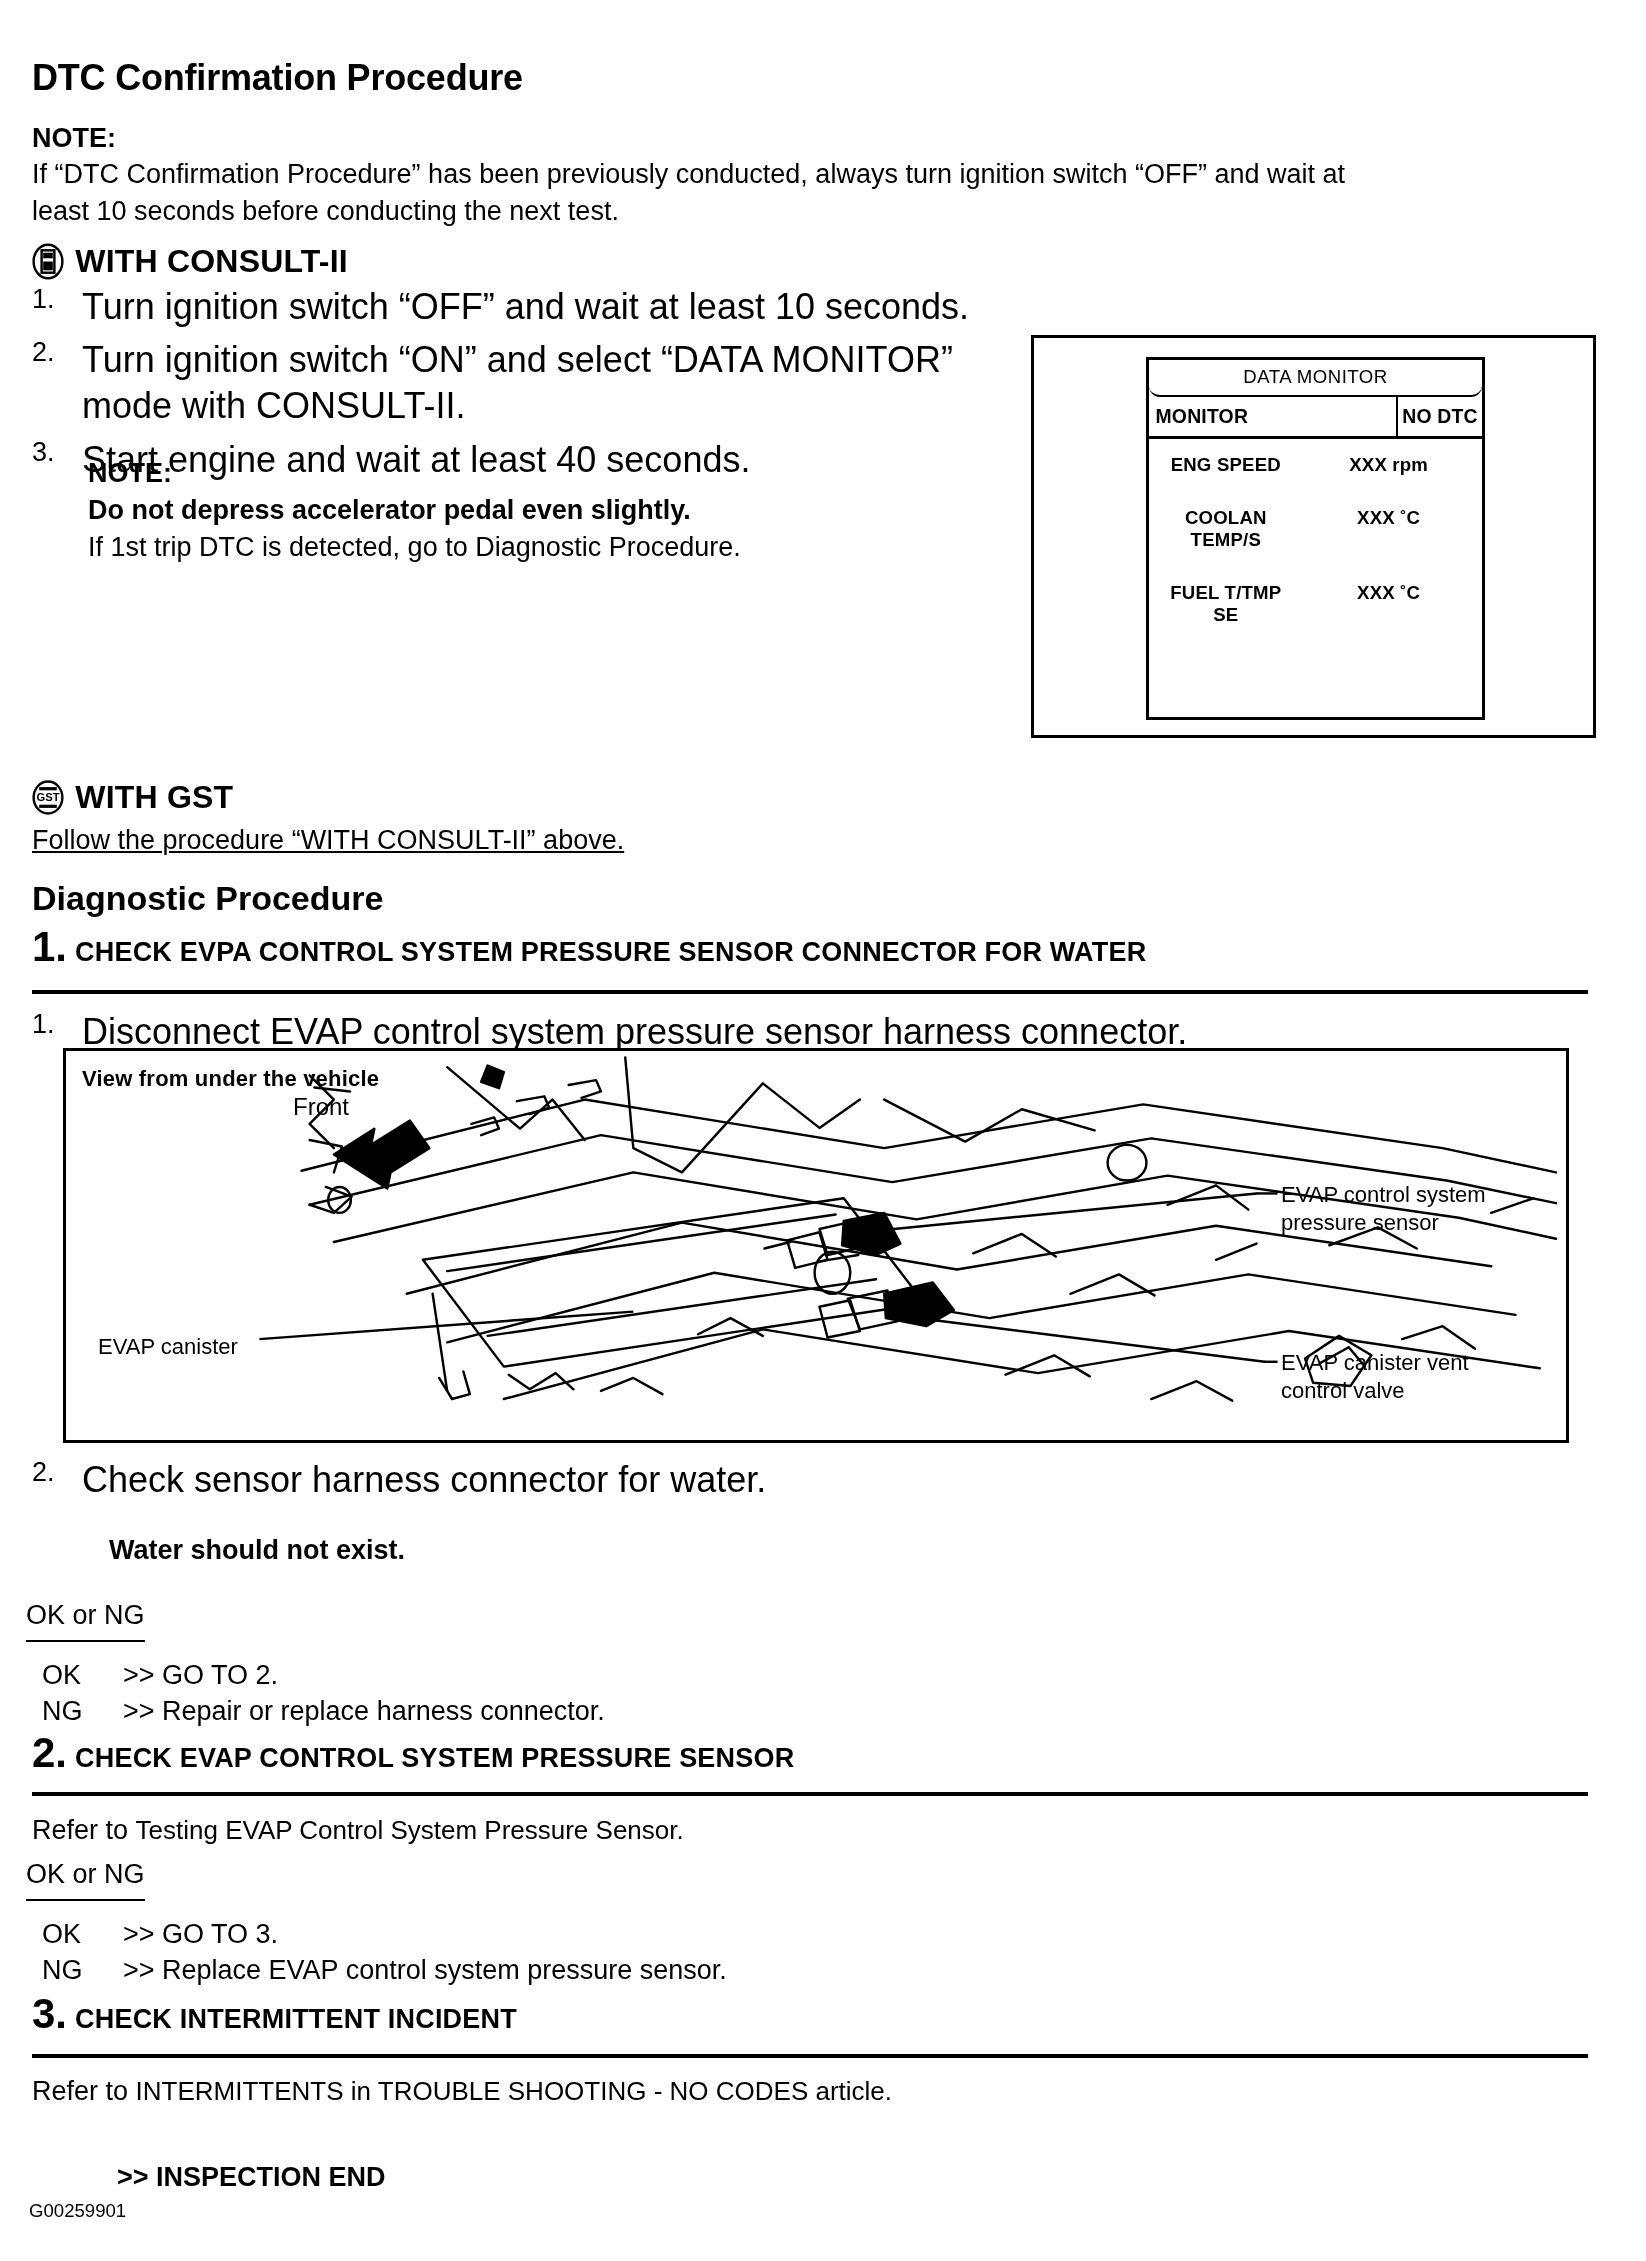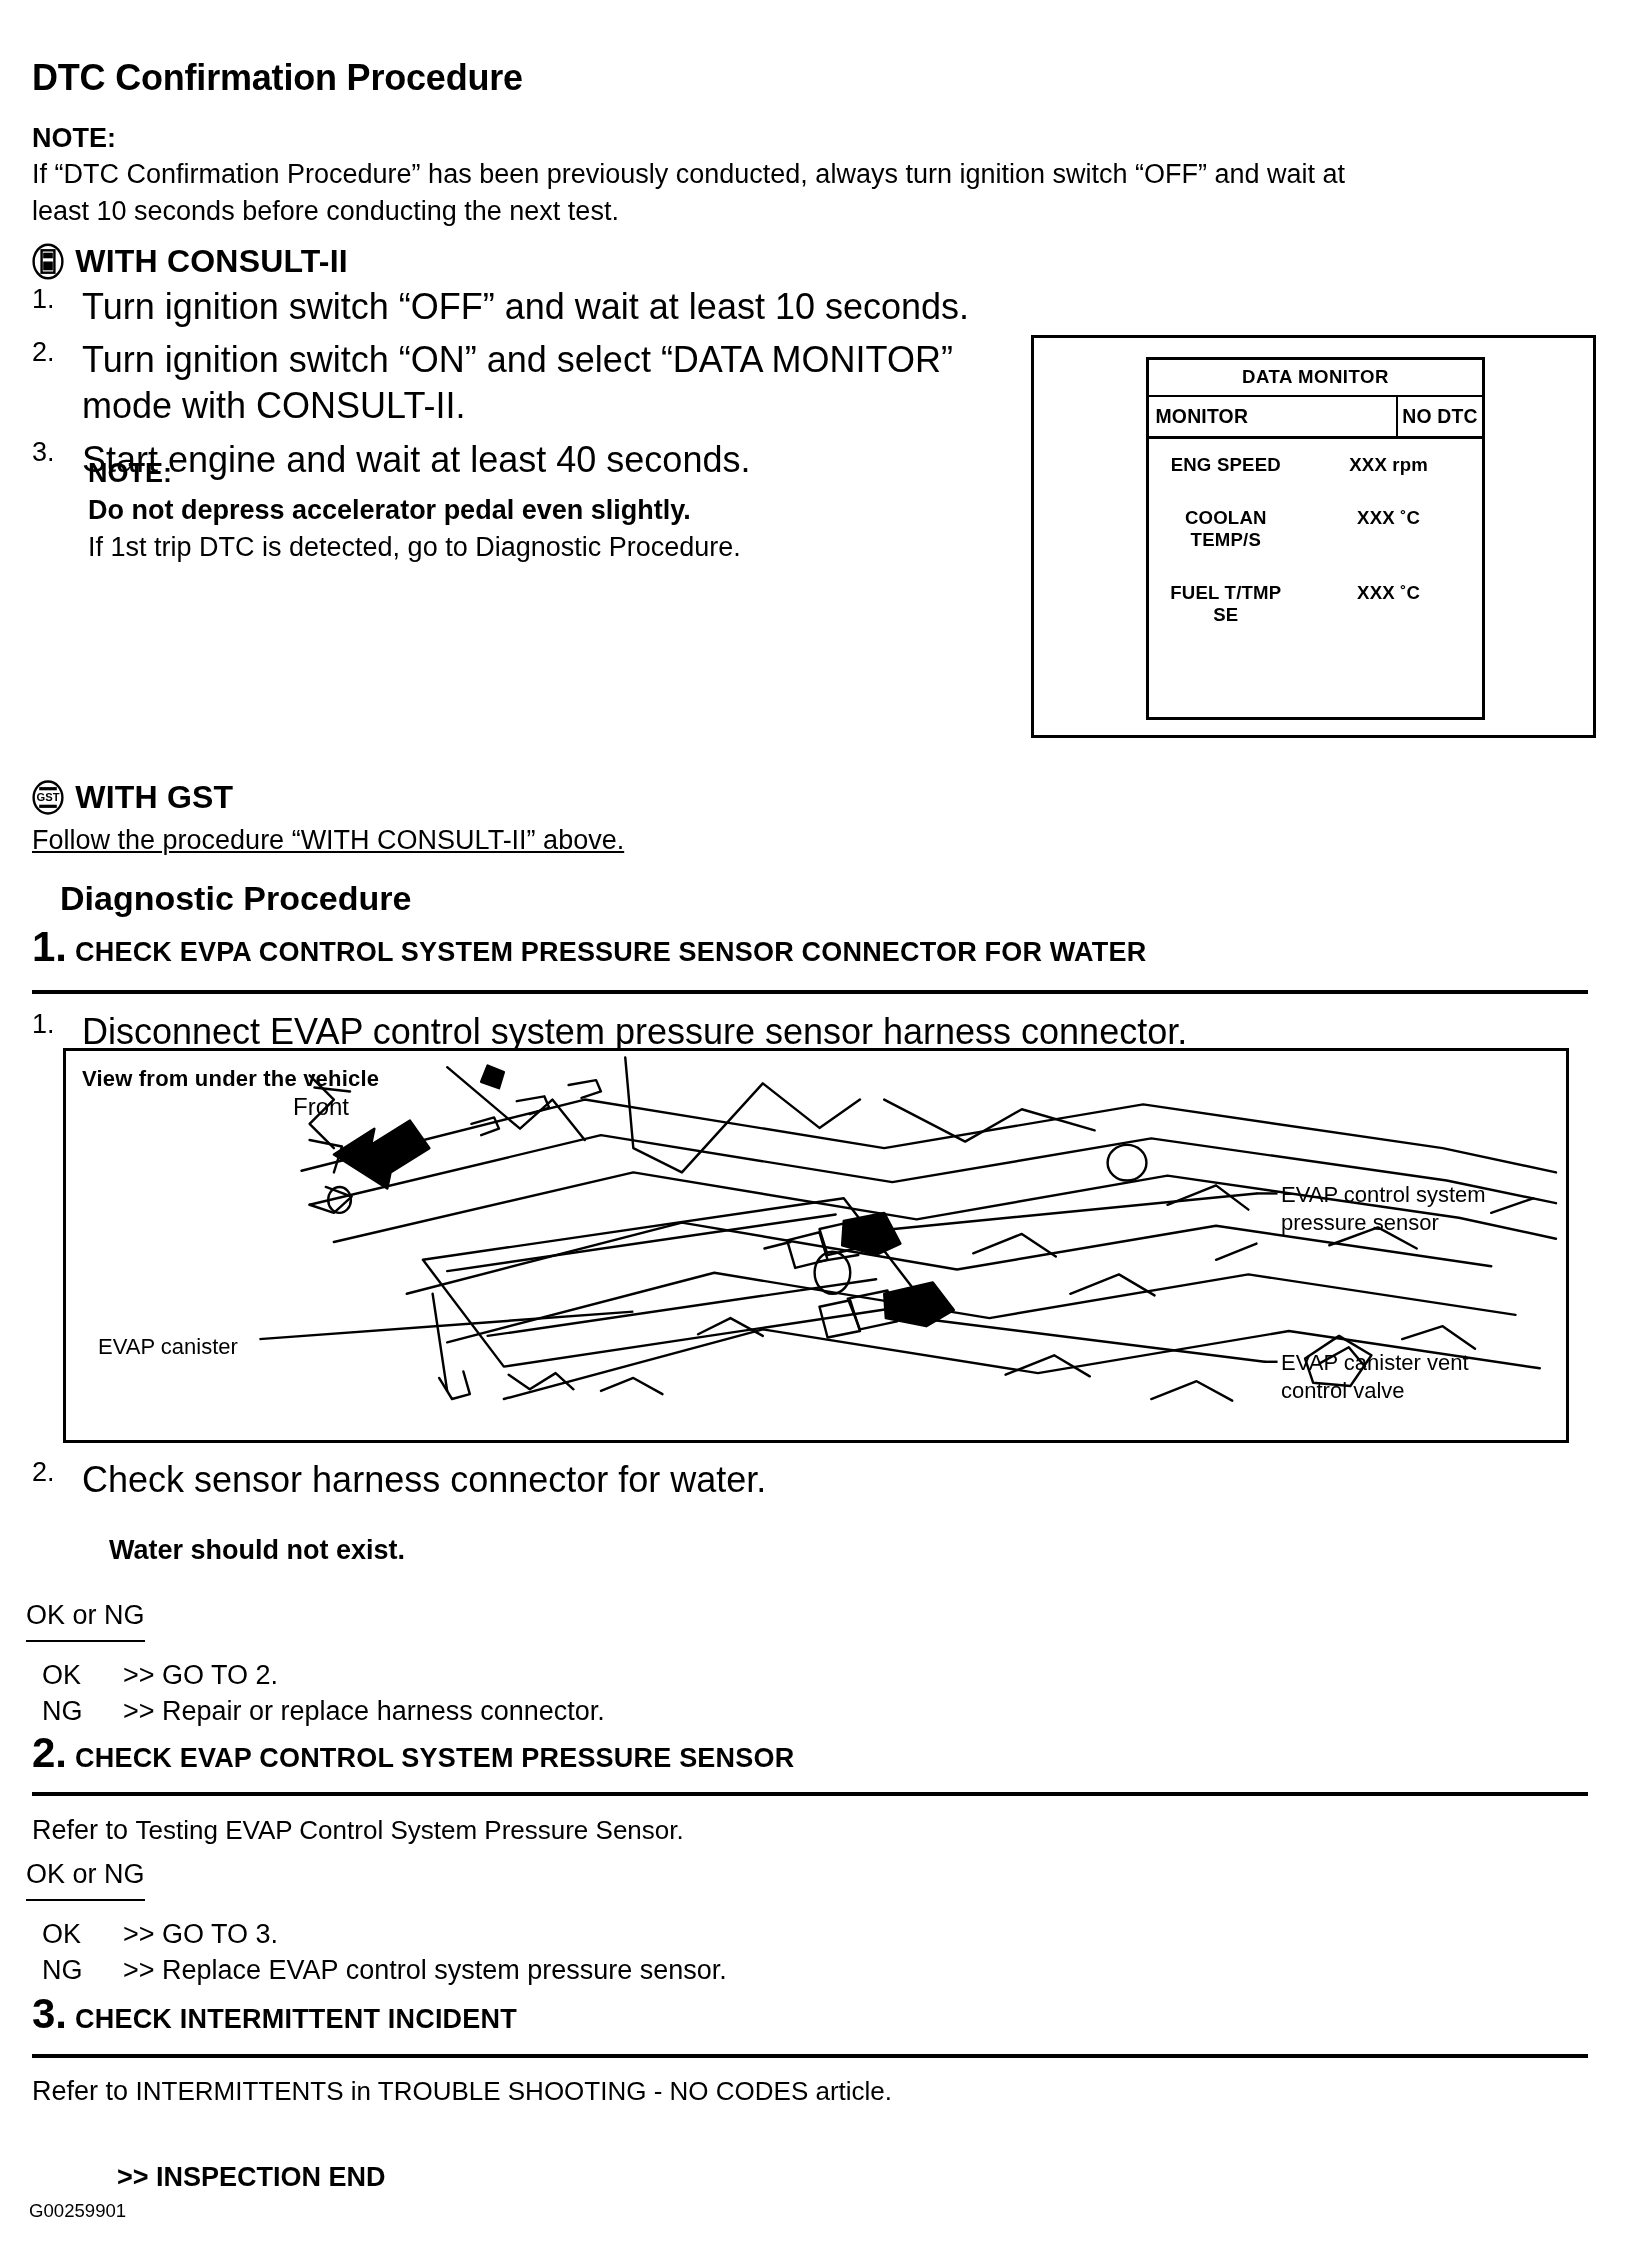--- a/index.html
+++ b/index.html
@@ -126,24 +126,25 @@
   }
   #dm-table {
     position: absolute;
     border: 3.2px solid #000;
     background: #fff;
     box-sizing: border-box;
   }
   .dm-title {
     text-align: center;
     font-size: 18.6px;
-    font-weight: bold;
+    font-weight: normal;
     letter-spacing: 0.5px;
     padding: 5.7px 0 7.3px 0;
     border-bottom: 2.4px solid #000;
+    border-radius: 11px;
   }
   .dm-headrow {
     display: flex;
     border-bottom: 3.2px solid #000;
   }
   .dm-hl {
     flex: 1 1 auto;
     font-size: 19.4px;
     font-weight: bold;
     padding: 8px 0 8px 6.5px;
@@ -279,21 +280,21 @@
         <ellipse cx="20" cy="23" rx="18" ry="20" fill="none" stroke="#000" stroke-width="3"></ellipse>
         <rect x="9" y="10" width="22" height="4" fill="#000"></rect>
         <rect x="9" y="32" width="22" height="4" fill="#000"></rect>
         <text x="20" y="28" font-family="Liberation Sans, sans-serif" font-size="14" font-weight="bold" text-anchor="middle" fill="#000">GST</text>
       </svg>
     </span>
     <span class="label">WITH GST</span>
   </div>
   <div class="abs body-txt nowrap" style="left:32px; top:825px;text-decoration:underline;">Follow the procedure “WITH CONSULT-II” above.</div>
 
-  <div class="abs h2" style="left:32px; top:879px;margin-left:28px;">Diagnostic Procedure</div>
+  <div class="abs h2" style="left:32px; top:879px;">Diagnostic Procedure</div>
 
   <div class="abs step-head" style="left:32px; top:926px;">
     <span class="step-num">1.</span>
     <span class="step-title">CHECK EVPA CONTROL SYSTEM PRESSURE SENSOR CONNECTOR FOR WATER</span>
   </div>
   <div class="rule" style="left:32px; top:990px; width:1556px;"></div>
 
   <div class="abs" style="left:32px; top:1009px;">
     <div class="proc-row">
       <div class="proc-num">1.</div>

